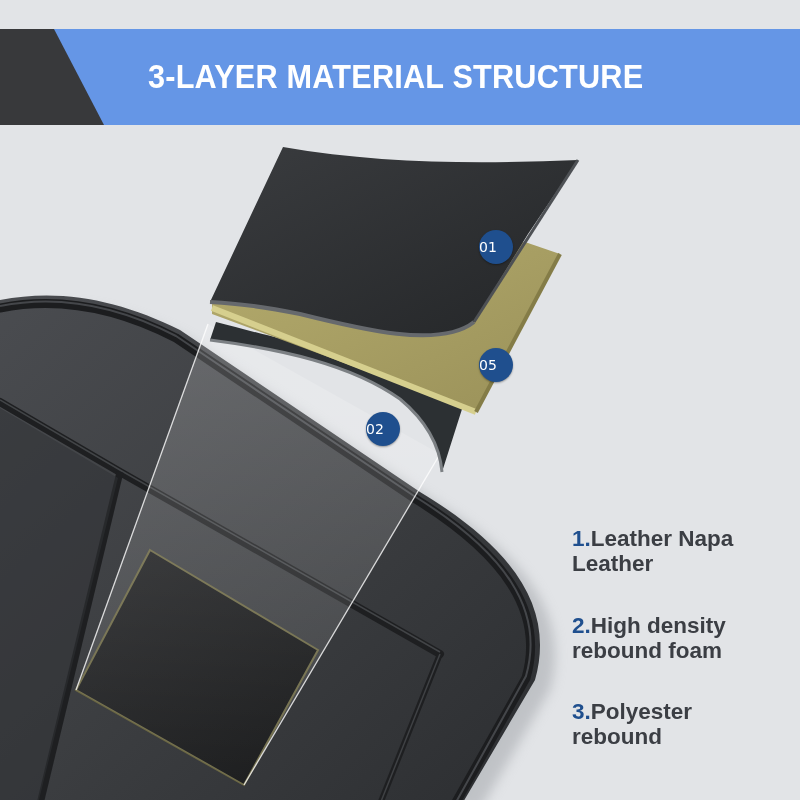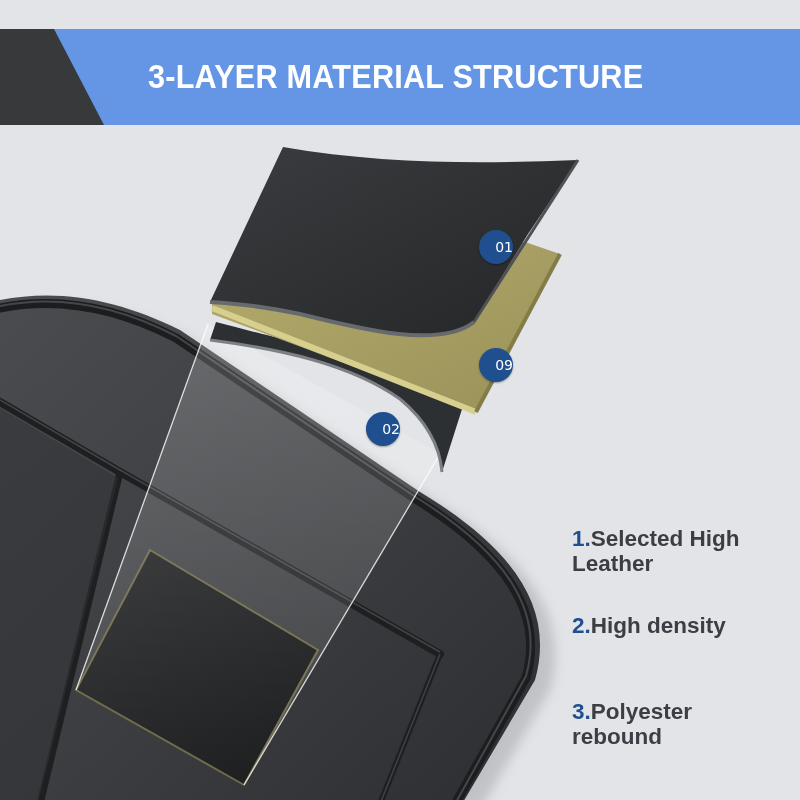--- a/index.html
+++ b/index.html
@@ -1,20 +1,20 @@
 <!DOCTYPE html>
 <html><head>
 <meta charset="utf-8">
 <style>
   html, body { margin:0; padding:0; }
   body { width:800px; height:800px; overflow:hidden; background:#e2e4e7; position:relative; font-family:"Liberation Sans", sans-serif; }
   .stage { position:absolute; left:0; top:4px; width:800px; height:800px; }
   .banner { position:absolute; left:0; top:25px; width:800px; height:96px; }
   .banner-title { position:absolute; left:148px; top:25px; width:620px; height:96px; line-height:96px; color:#ffffff; font-weight:bold; font-size:33px; letter-spacing:0.2px; white-space:nowrap; text-align:left; transform:scaleX(0.93); transform-origin:left center; }
-  .badge { position:absolute; width:34px; height:34px; border-radius:50%; background:#1f4f8e; color:#fff; font-size:14px; line-height:34px; text-align:right; font-family:"DejaVu Sans", sans-serif; box-shadow:0 1px 2px rgba(0,0,0,0.35); }
+  .badge { position:absolute; width:34px; height:34px; border-radius:50%; background:#1f4f8e; color:#fff; font-size:14px; line-height:34px; text-align:left; font-family:"DejaVu Sans", sans-serif; box-shadow:0 1px 2px rgba(0,0,0,0.35); }
   .features { position:absolute; left:572px; top:522px; width:228px; }
   .feature { position:absolute; left:0; font-weight:bold; font-size:22.5px; line-height:25px; color:#3b3e44; white-space:nowrap; }
   .feature .num { color:#1f4f8e; }
 </style>
 </head>
 <body>
 
 <div class="stage">
   <svg width="800" height="800" viewBox="0 0 800 800" style="position:absolute;left:0;top:0">
     <defs>
@@ -77,29 +77,30 @@
     <path d="M578,156 L474,318" stroke="#4e5155" stroke-width="3"></path>
   </svg>
 
   <svg class="banner" viewBox="0 0 800 96">
     <rect x="0" y="0" width="800" height="96" fill="#6596e6"></rect>
     <path d="M0,0 L54,0 L104,96 L0,96 Z" fill="#38393b"></path>
   </svg>
   <div class="banner-title">3-LAYER MATERIAL STRUCTURE</div>
 
   <div class="badge" style="left:479px; top:226px;">01</div>
-  <div class="badge" style="left:479px; top:344px;">09</div>
+  <div class="badge" style="left:479px; top:344px;">05</div>
   <div class="badge" style="left:366px; top:408px;">02</div>
 
   <div class="features">
     <div class="feature" style="top:0;">
-      <span class="num">1.</span><span>Selected High</span><br>
+      <span class="num">1.</span><span>Leather Napa</span><br>
       <span>Leather</span>
     </div>
     <div class="feature" style="top:87px;">
       <span class="num">2.</span><span>High density</span><br>
+      <span>rebound foam</span>
     </div>
     <div class="feature" style="top:173px;">
       <span class="num">3.</span><span>Polyester</span><br>
       <span>rebound</span>
     </div>
   </div>
 </div>
 
 </body></html>

